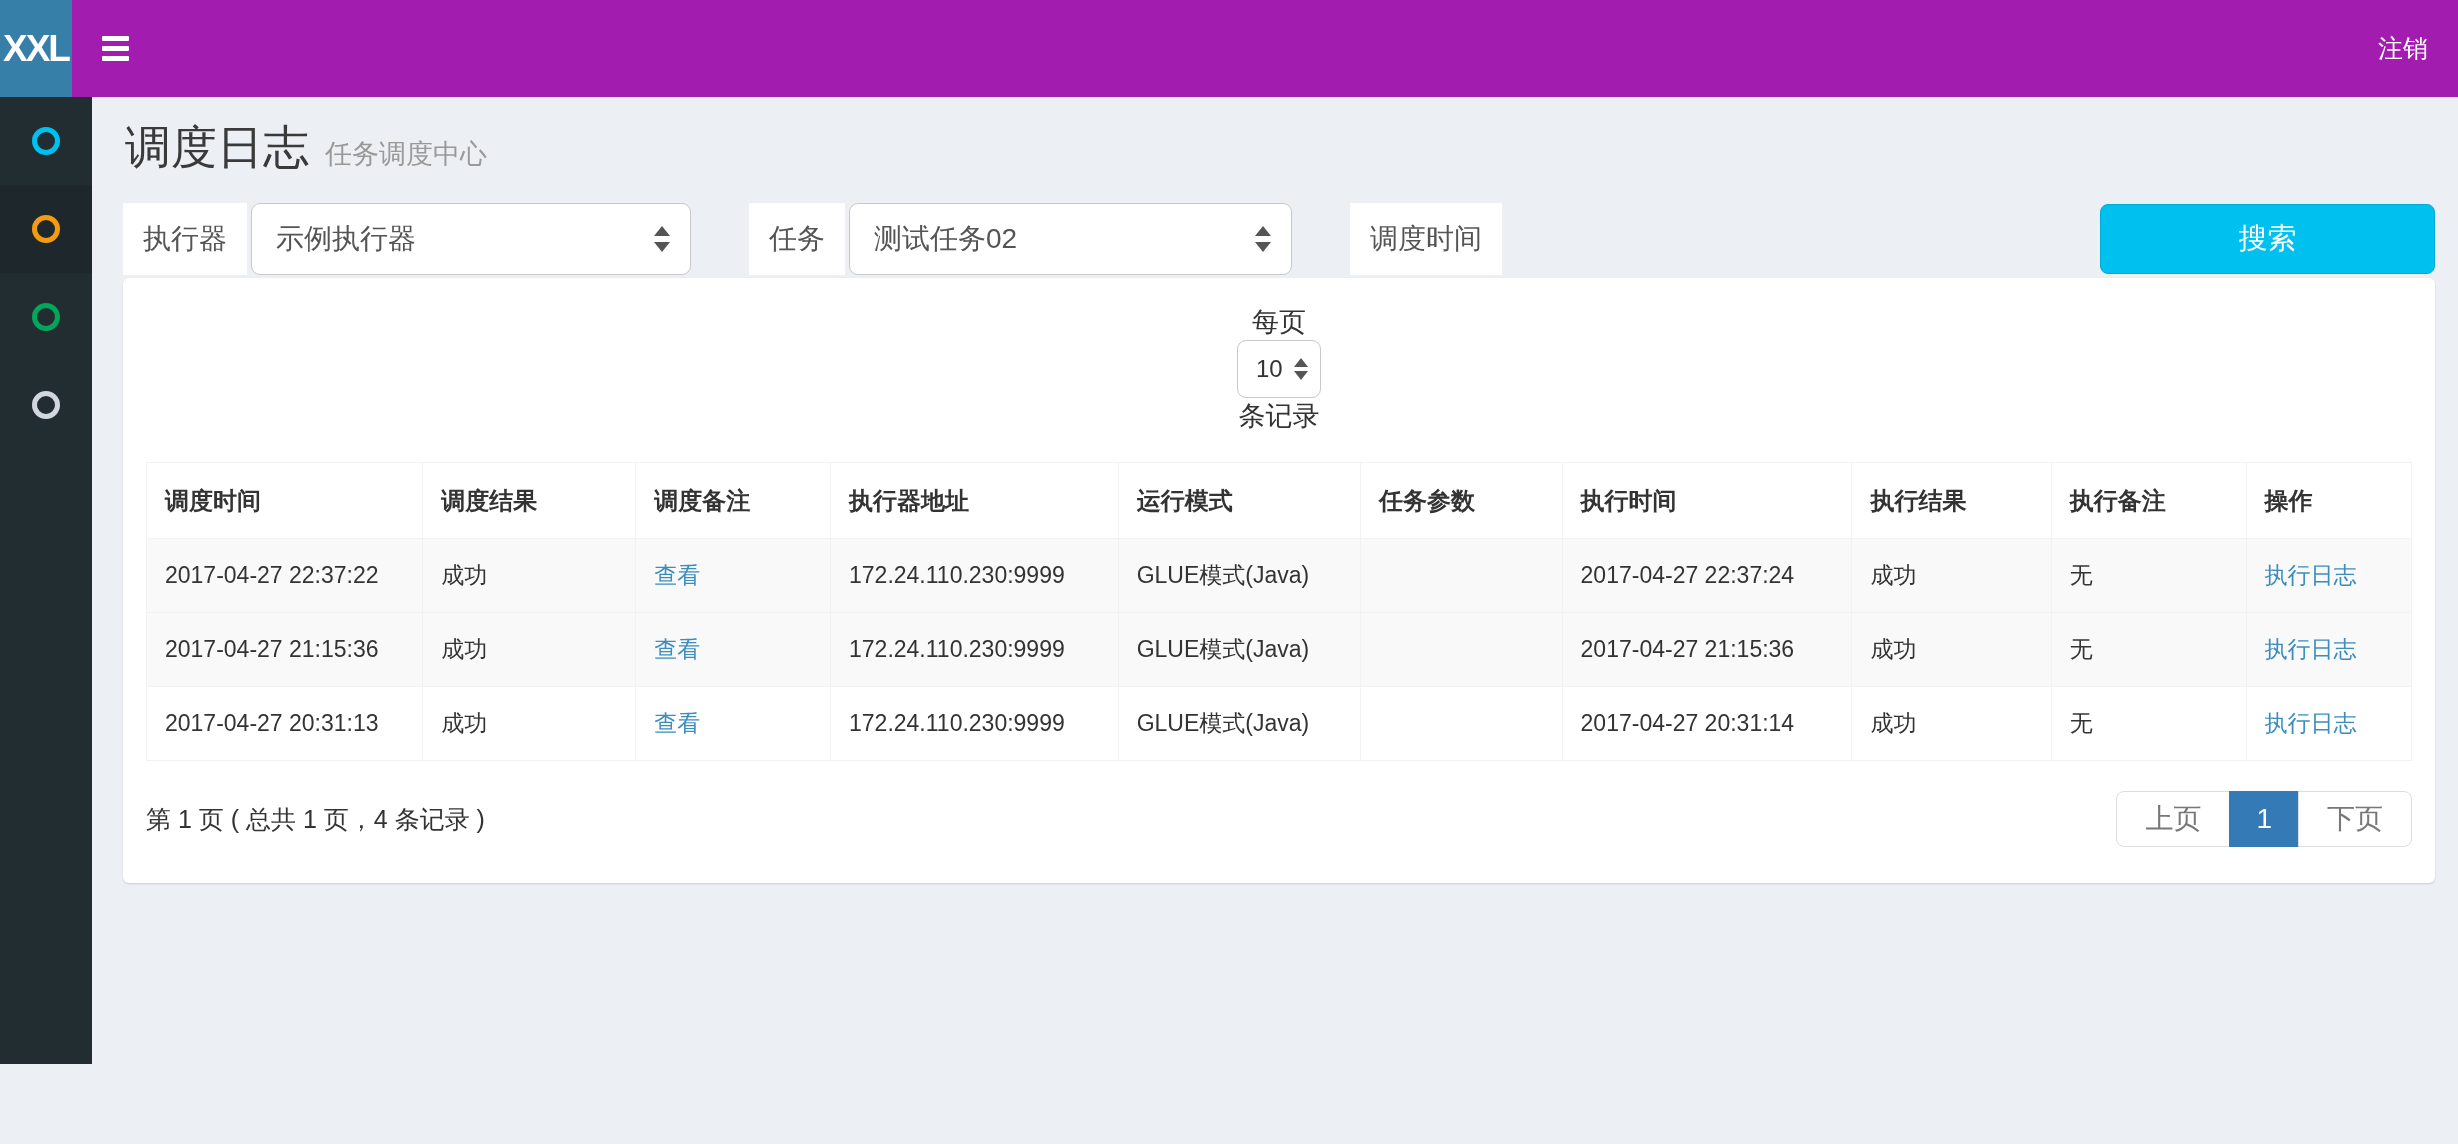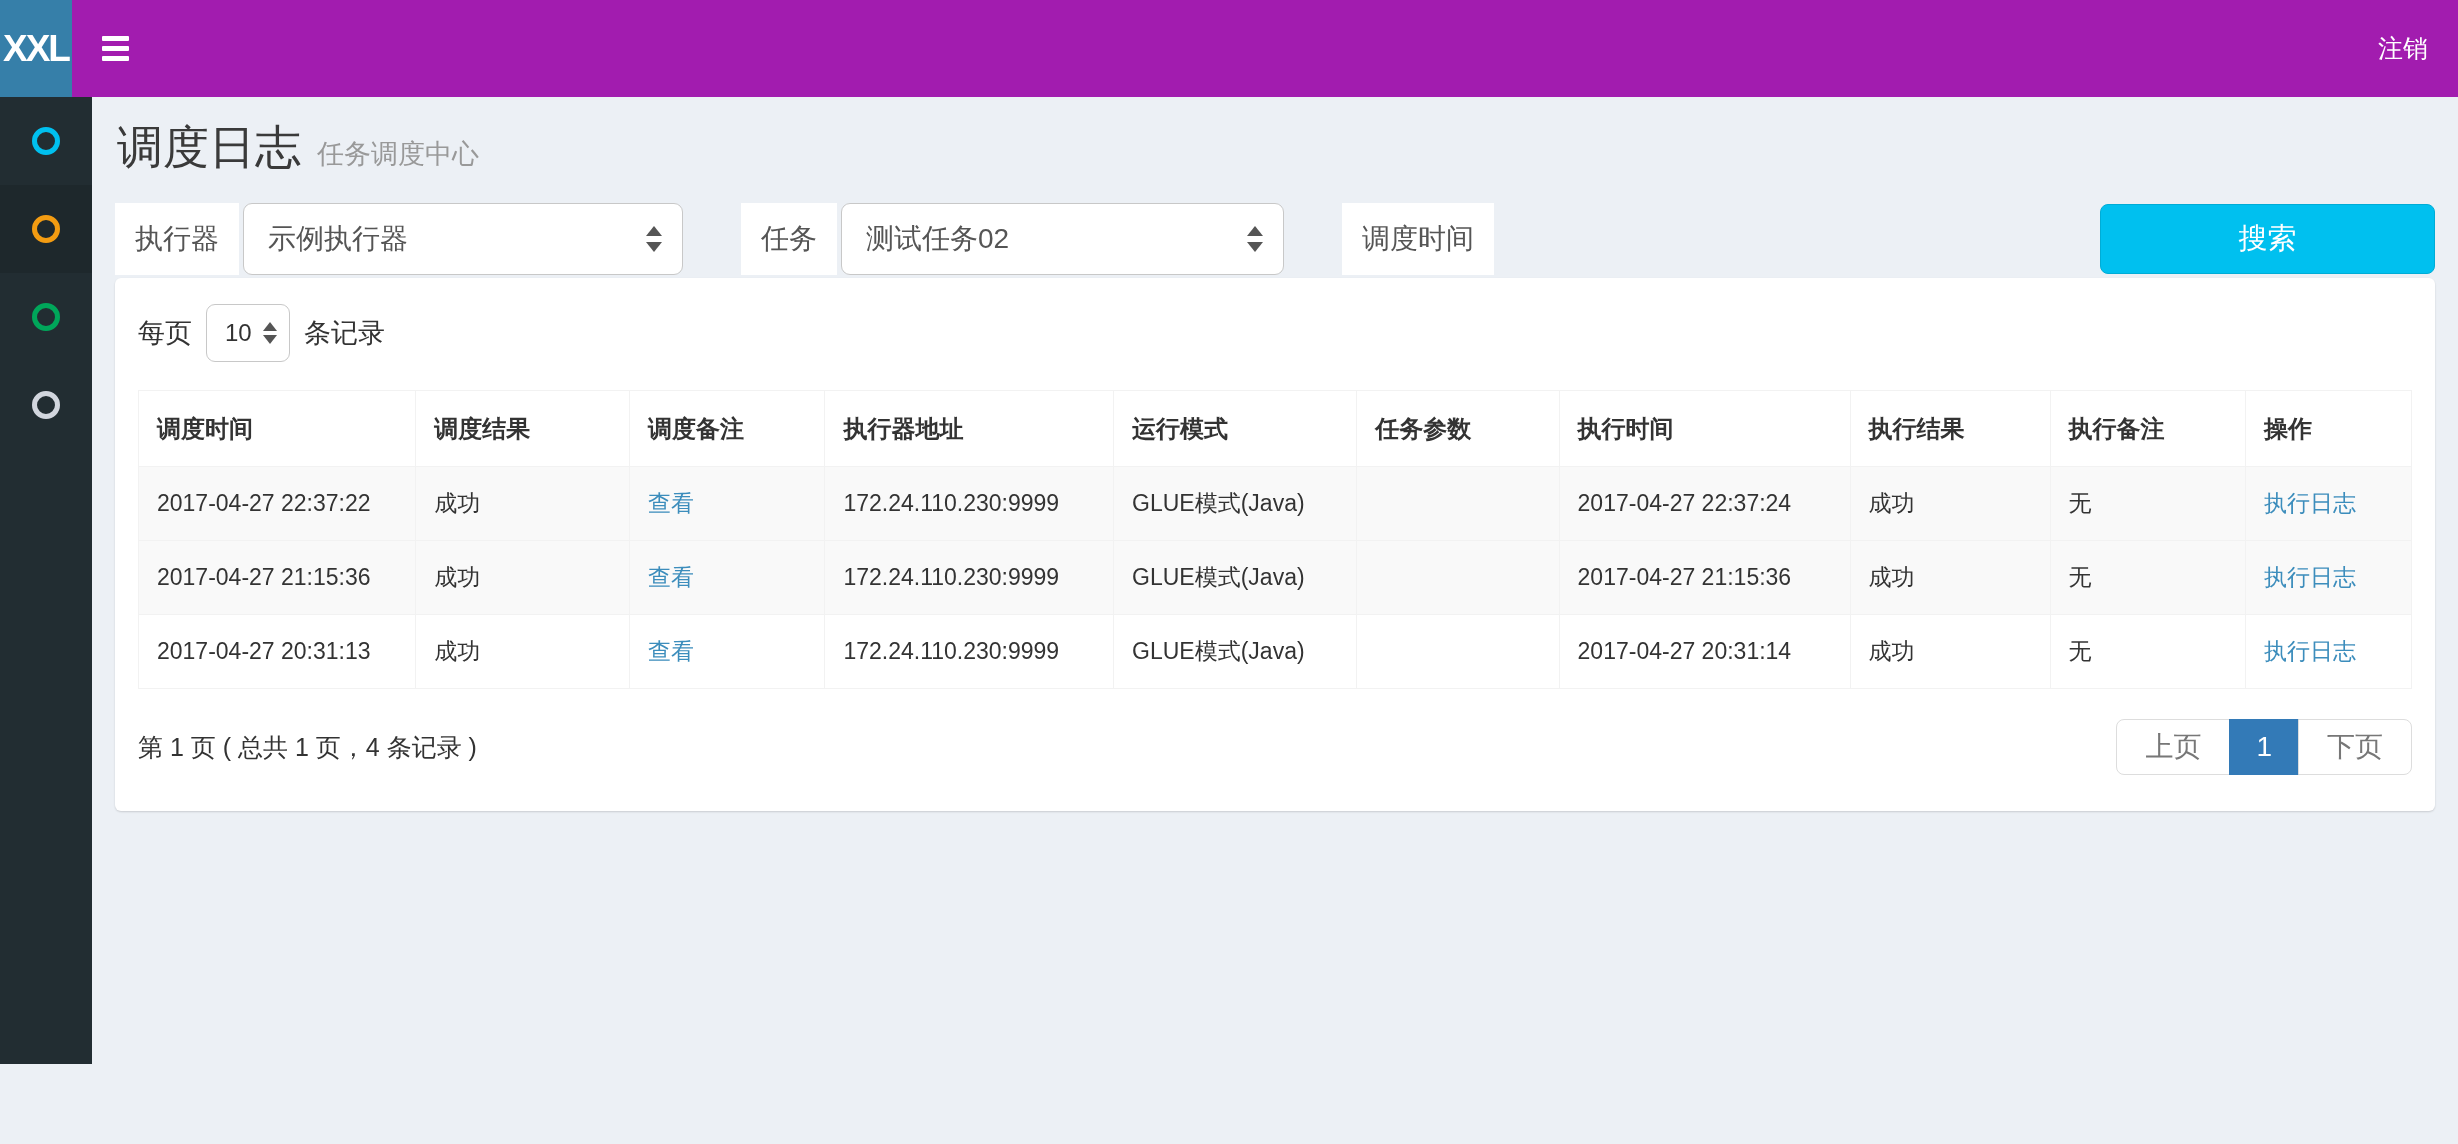--- a/index.html
+++ b/index.html
@@ -20,21 +20,21 @@
   .navbar {
     flex:1; background:#a21caf; display:flex;
     align-items:center; justify-content:space-between; padding:0 30px;
   }
   .hamburger { background:none; border:none; padding:0; cursor:pointer;
     display:flex; flex-direction:column; gap:5px; width:27px; }
   .hamburger span { display:block; height:5px; background:#fff; border-radius:1px; }
   .logout { color:#fff; font-size:25px; font-weight:500; text-decoration:none; cursor:pointer; }
 
   
-  .main { display:flex; height:967px; }
+  .main { display:flex; height:967px;gap:8px; }
   .sidebar { width:92px; background:#222d32; flex:0 0 92px; }
   .side-item { height:88px; display:flex; align-items:center; justify-content:center; cursor:pointer; }
   .side-item.active { background:#1e282c; }
   .ring { width:28px; height:28px; border-radius:50%; }
   .ring-0 { border:5px solid #00c0ef; }
   .ring-1 { border:5px solid #f39c12; }
   .ring-2 { border:5px solid #00a65a; }
   .ring-3 { border:5px solid #d2d6de; }
 
   .content { flex:1; padding:0 23px; }
@@ -75,21 +75,21 @@
   .search-btn {
     margin-left:auto; width:335px; height:70px; background:#00c0ef;
     border:1px solid #00acd6; border-radius:8px; color:#fff; font-size:29px; cursor:pointer;
   }
 
   
   .panel {
     background:#fff; border-radius:6px; margin-top:3px;
     padding:26px 23px 36px; box-shadow:0 1px 2px rgba(0,0,0,0.15);
   }
-  .pagesize-row { display:flex; align-items:center; font-size:27px; color:#333; }
+  .pagesize-row { display:flex; align-items:center; font-size:27px; color:#333;flex-direction:column; }
   .pagesize-select {
     width:84px; height:58px; border:1px solid #c8c8c8; border-radius:9px;
     display:flex; align-items:center; justify-content:space-between;
     padding:0 12px 0 18px; font-size:24px; color:#333; margin:0 14px; cursor:pointer;
   }
 
   
   table.log-table { width:100%; border-collapse:collapse; margin-top:28px; table-layout:fixed; }
   .log-table th, .log-table td {
     border:1px solid #f2f2f2; text-align:left; padding:0 8px 0 18px;

